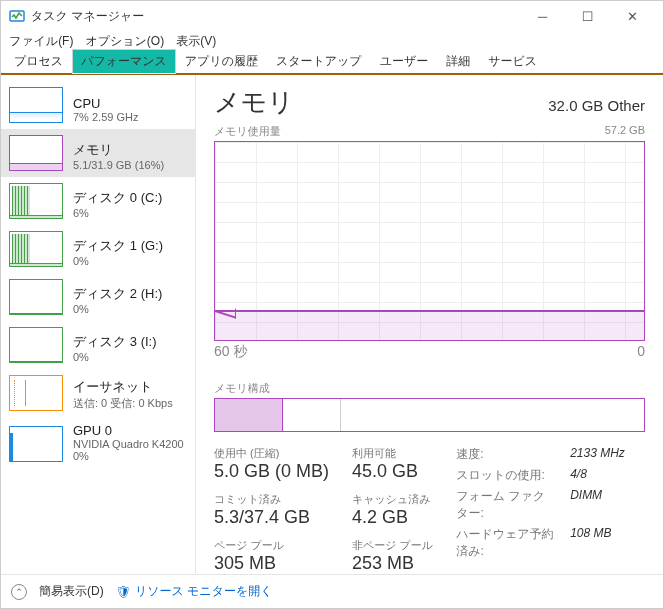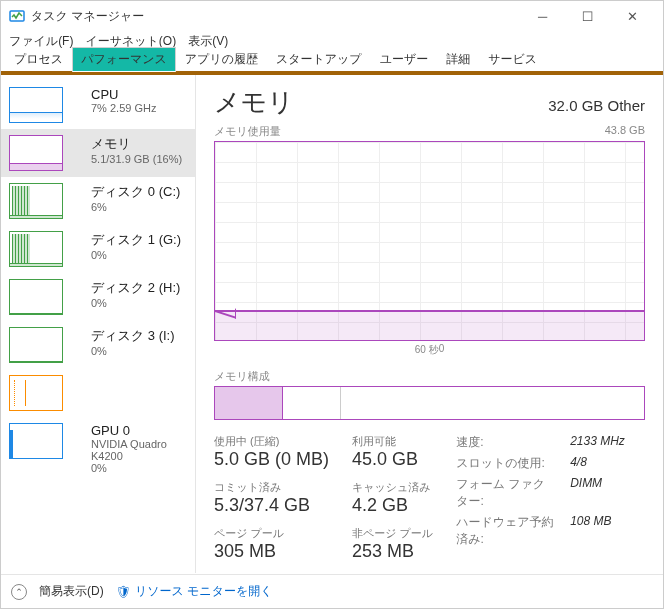--- a/index.html
+++ b/index.html
@@ -4,26 +4,26 @@
 <style>
 * { box-sizing: border-box; margin: 0; padding: 0; }
 body { font-family: "Yu Gothic UI", "Meiryo", sans-serif; font-size: 12px; color: #333; background: #fff; width: 664px; height: 609px; overflow: hidden; border: 1px solid #ccc; position: relative; }
 .titlebar { height: 30px; display: flex; align-items: center; padding: 0 8px; }
 .titlebar .icon { width: 16px; height: 16px; margin-right: 6px; }
 .titlebar .title { flex: 1; font-size: 12px; color: #333; }
 .winbtns { display: flex; }
 .winbtn { width: 45px; height: 30px; display: flex; align-items: center; justify-content: center; color: #555; font-size: 13px; }
 .menubar { height: 20px; display: flex; align-items: center; padding: 0 4px; gap: 4px; color: #333; font-size: 12px; }
 .menubar span { padding: 0 4px; }
-.tabs { display: flex; border-bottom: 4px solid #a16207; padding: 0 4px; height: 24px; align-items: flex-end; background: #fff; }
+.tabs { display: flex; border-bottom: 2px solid #a16207; padding: 0 4px; height: 24px; align-items: flex-end; background: #fff; }
 .tab { padding: 3px 8px; font-size: 12px; color: #333; border: 1px solid transparent; border-bottom: none; cursor: default; }
 .tab.active { background: #14b8a6; border: 1px solid #d0d0d0; border-bottom: 1px solid #fff; position: relative; top: 1px; }
 .content { display: flex; height: 498px; }
 .sidebar { width: 195px; border-right: 1px solid #e5e5e5; overflow-y: auto; padding-top: 6px; }
-.side-item { display: flex; align-items: flex-start; padding: 6px 8px; gap: 28px; cursor: default; }
+.side-item { display: flex; align-items: flex-end; padding: 6px 8px; gap: 10px; cursor: default; }
 .side-item.selected { background: #e6e6e6; }
 .side-thumb { width: 54px; height: 36px; border: 1px solid; flex-shrink: 0; position: relative; overflow: hidden; background: #fff; }
 .side-text { display: flex; flex-direction: column; }
 .side-label { font-size: 13px; color: #222; }
 .side-sub { font-size: 11px; color: #666; }
 .thumb-cpu { border-color: #1e88e5; }
 .thumb-cpu::before { content:""; position:absolute; left:0; right:0; bottom:3px; height:6px; border-top:1px solid #1e88e5; background: linear-gradient(to bottom, rgba(30,136,229,0.15), transparent); }
 .thumb-mem { border-color: #ab47bc; }
 .thumb-mem::before { content:""; position:absolute; left:0; right:0; bottom:0; height:6px; background: rgba(171,71,188,0.25); border-top:1px solid #ab47bc; }
 .thumb-disk { border-color: #43a047; }
@@ -37,21 +37,21 @@
 .main { flex:1; padding: 10px 18px 10px 18px; overflow: hidden; }
 .main-head { display:flex; justify-content: space-between; align-items: baseline; margin-bottom: 4px; }
 .main-title { font-size: 26px; font-weight: 400; color:#333; }
 .main-type { font-size: 15px; color:#333; }
 .chart-labelrow { display:flex; justify-content:space-between; font-size:11px; color:#888; margin-bottom:2px; }
 .chart { width: 100%; height: 200px; border:1px solid #ab47bc; position:relative; background:#fff; margin-bottom:2px; }
 .chart-grid { position:absolute; inset:0; background-image: linear-gradient(to right, #eee 1px, transparent 1px), linear-gradient(to bottom, #eee 1px, transparent 1px); background-size: 41px 20px; }
 .chart-line { position:absolute; left:0; right:0; bottom:28px; height:2px; background:#ab47bc; }
 .chart-line::before { content:""; position:absolute; left:0; width:20px; top:-8px; height:8px; border-bottom:2px solid #ab47bc; border-right:1px solid #ab47bc; transform: skewY(18deg); transform-origin: bottom left; }
 .chart-fill { position:absolute; left:0; right:0; bottom:0; height:30px; background: rgba(171,71,188,0.12); }
-.chart-xlabelrow { display:flex; justify-content:center; font-size:10px; color:#888; margin-bottom:12px; }
+.chart-xlabelrow { display:flex; justify-content:space-between; font-size:14px; color:#888; margin-bottom:20px; }
 .comp-label { font-size:11px; color:#888; margin-bottom:2px; }
 .comp { width:100%; height:34px; border:1px solid #ab47bc; position:relative; margin-bottom:14px; }
 .comp-seg1 { position:absolute; left:0; top:0; bottom:0; width:68px; background: rgba(171,71,188,0.3); border-right:1px solid #ab47bc; }
 .comp-seg2 { position:absolute; left:68px; top:0; bottom:0; width:58px; border-right:1px solid #ccc; }
 .stats { display:flex; gap:23px; }
 .statcol { display:flex; flex-direction:column; gap:10px; }
 .statblk .lbl { font-size:11px; color:#777; }
 .statblk .val { font-size:18px; color:#333; }
 .kvcol { display:flex; flex-direction:column; gap:4px; font-size:12px; }
 .kvrow { display:flex; gap:14px; }
@@ -73,21 +73,21 @@
   <span class="title">タスク マネージャー</span>
   <div class="winbtns">
     <div class="winbtn">─</div>
     <div class="winbtn">☐</div>
     <div class="winbtn">✕</div>
   </div>
 </div>
 
 <div class="menubar">
   <span>ファイル(F)</span>
-  <span>イーサネット(O)</span>
+  <span>オプション(O)</span>
   <span>表示(V)</span>
 </div>
 
 <div class="tabs">
   <div class="tab">プロセス</div>
   <div class="tab active">パフォーマンス</div>
   <div class="tab">アプリの履歴</div>
   <div class="tab">スタートアップ</div>
   <div class="tab">ユーザー</div>
   <div class="tab">詳細</div>
@@ -133,39 +133,43 @@
     </div>
     <div class="side-item">
       <div class="side-thumb thumb-disk idle"></div>
       <div class="side-text">
           <span class="side-label">ディスク 3 (I:)</span>
           <span class="side-sub">0%</span>
         </div>
     </div>
     <div class="side-item">
       <div class="side-thumb thumb-eth"></div>
+      <div class="side-text">
+          <span class="side-label">イーサネット</span>
+          <span class="side-sub">送信: 0  受信: 0 Kbps</span>
+        </div>
     </div>
     <div class="side-item">
       <div class="side-thumb thumb-gpu"></div>
       <div class="side-text">
           <span class="side-label">GPU 0</span>
           <span class="side-sub">NVIDIA Quadro K4200</span>
           <span class="side-sub">0%</span>
         </div>
     </div>
   </div>
 
   <div class="main">
     <div class="main-head">
       <span class="main-title">メモリ</span>
       <span class="main-type">32.0 GB Other</span>
     </div>
     <div class="chart-labelrow">
       <span>メモリ使用量</span>
-      <span>43.8 GB</span>
+      <span>57.2 GB</span>
     </div>
     <div class="chart">
       <div class="chart-grid"></div>
       <div class="chart-fill"></div>
       <div class="chart-line"></div>
     </div>
     <div class="chart-xlabelrow">
       <span>60 秒</span>
       <span>0</span>
     </div>

